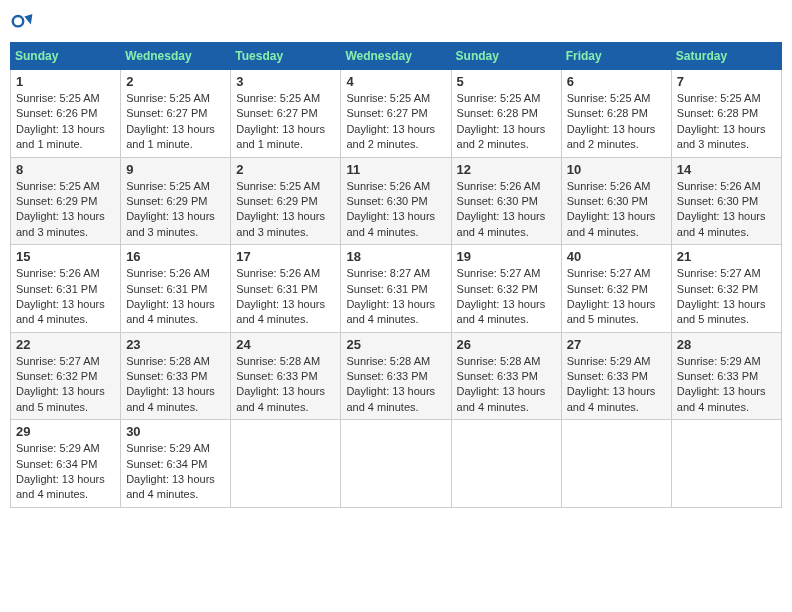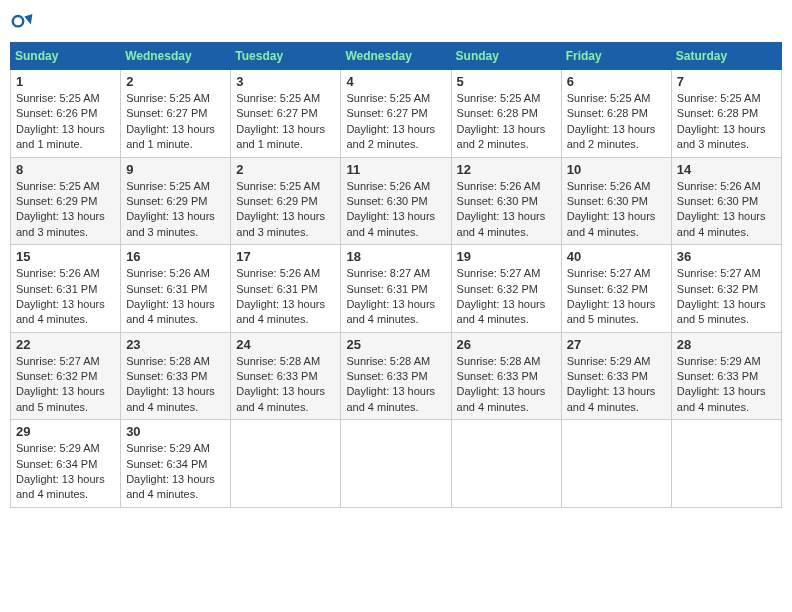--- a/index.html
+++ b/index.html
@@ -262,21 +262,21 @@
 and 4 minutes.</div>
         </td>
         <td>
           <span class="day-number">40</span>
           <div class="day-info">Sunrise: 5:27 AM
 Sunset: 6:32 PM
 Daylight: 13 hours
 and 5 minutes.</div>
         </td>
         <td>
-          <span class="day-number">36</span>
+          <span class="day-number">21</span>
           <div class="day-info">Sunrise: 5:27 AM
 Sunset: 6:32 PM
 Daylight: 13 hours
 and 5 minutes.</div>
         </td>
       </tr>
       <tr>
         <td>
           <span class="day-number">22</span>
           <div class="day-info">Sunrise: 5:27 AM

